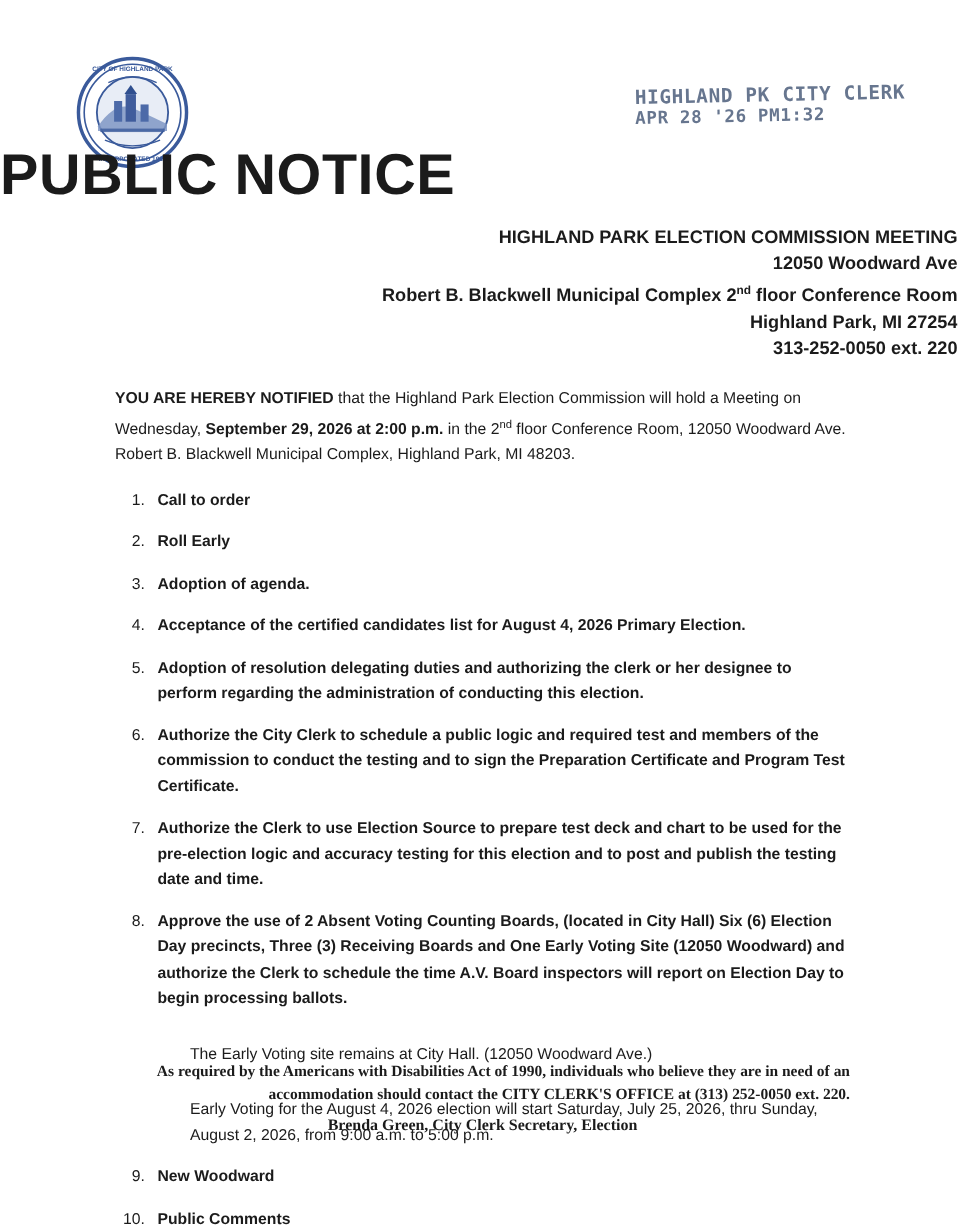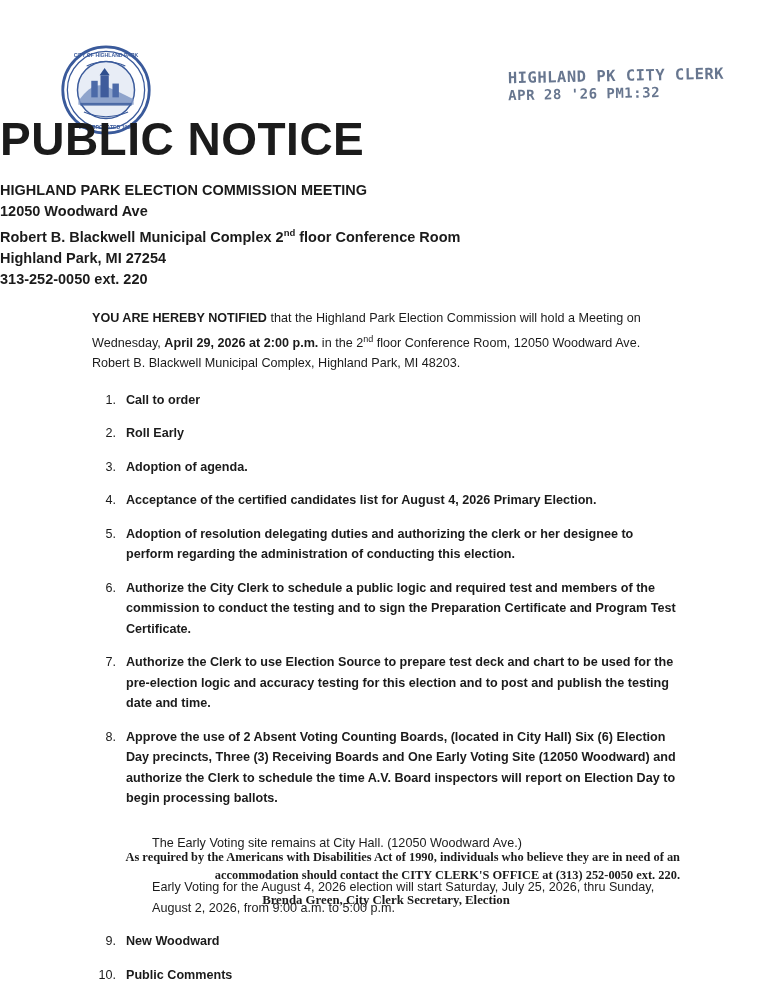--- a/index.html
+++ b/index.html
@@ -58,21 +58,21 @@
     letter-spacing: 0.5px;
     color: #1b1b1b;
   }
 
   
   .headblock {
     position: absolute;
     left: 0;
     top: 180px;
     width: 766px;
-    text-align: left;
+    text-align: right;
     font-size: 14.5px;
     font-weight: bold;
     line-height: 21px;
   }
   .headblock .hl { display: block; }
   .headblock sup { font-size: 9.5px; vertical-align: super; }
 
   
   .body {
     position: absolute;
@@ -175,21 +175,21 @@
   <div class="headblock">
     <span class="hl">HIGHLAND PARK ELECTION COMMISSION MEETING</span>
     <span class="hl">12050 Woodward Ave</span>
     <span class="hl"><span>Robert B. Blackwell Municipal Complex 2</span><sup>nd</sup><span> floor Conference Room</span></span>
     <span class="hl">Highland Park, MI  27254</span>
     <span class="hl">313-252-0050 ext. 220</span>
   </div>
 
   <div class="body">
 
-    <p class="intro"><b>YOU ARE HEREBY NOTIFIED</b><span> that the Highland Park Election Commission will hold a Meeting on Wednesday, </span><b>April 29, 2026 at 2:00 p.m.</b><span> in the 2</span><sup>nd</sup><span> floor Conference Room, 12050 Woodward Ave. Robert B. Blackwell Municipal Complex, Highland Park, MI  48203.</span></p>
+    <p class="intro"><b>YOU ARE HEREBY NOTIFIED</b><span> that the Highland Park Election Commission will hold a Meeting on Wednesday, </span><b>September 29, 2026 at 2:00 p.m.</b><span> in the 2</span><sup>nd</sup><span> floor Conference Room, 12050 Woodward Ave. Robert B. Blackwell Municipal Complex, Highland Park, MI  48203.</span></p>
 
     <ol class="agenda">
       <li>
         <span class="num">1.</span>
         <span class="txt">Call to order</span>
       </li>
       <li>
         <span class="num">2.</span>
         <span class="txt">Roll Early</span>
       </li>

